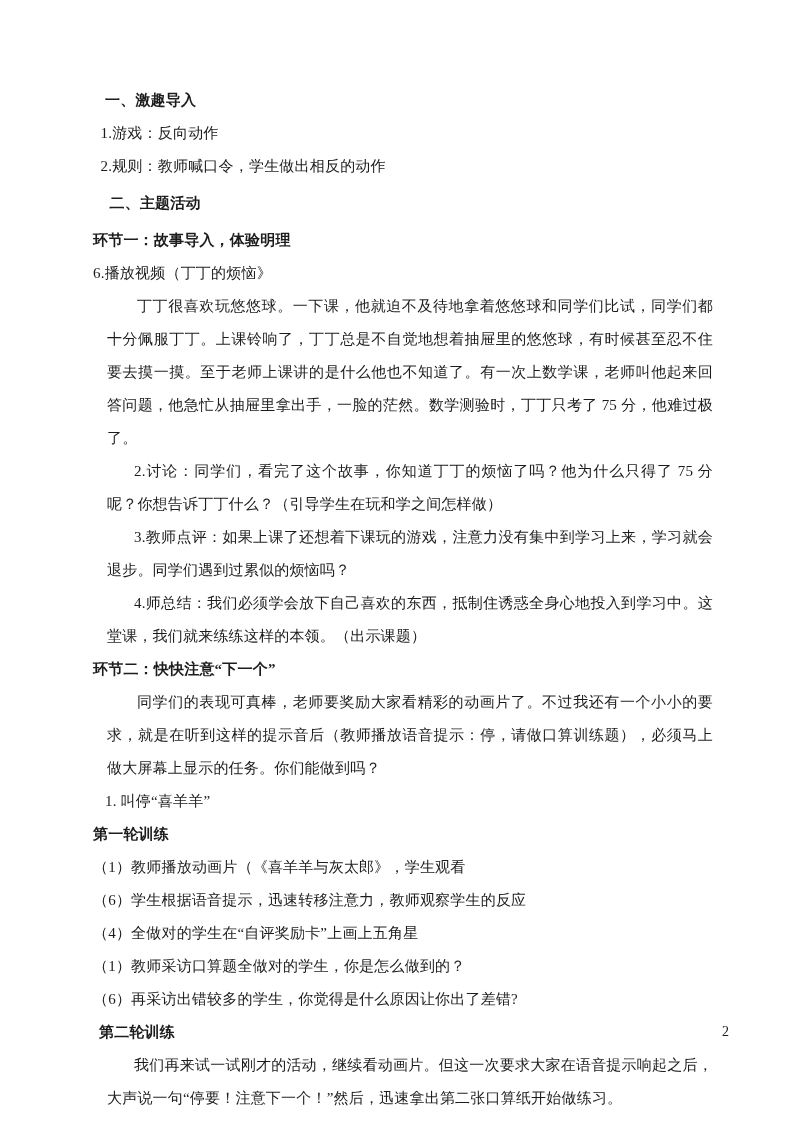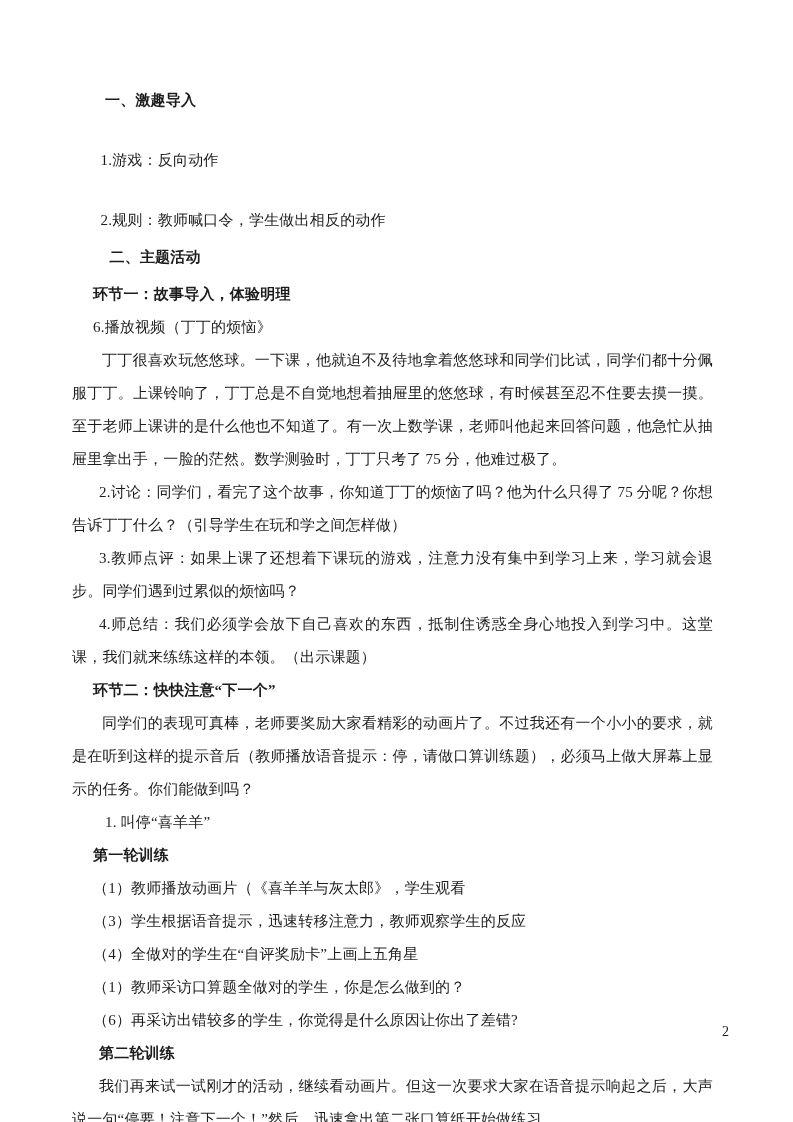--- a/index.html
+++ b/index.html
@@ -24,23 +24,23 @@
     padding: 84px 80px 0 72px;
   }
   p {
     margin: 0;
     font-size: 15px;
     line-height: 33px;
     letter-spacing: 0.2px;
     word-break: break-all;
   }
   .b { font-weight: bold; }
-  .just { text-align: justify; }
+  .just { text-align: justify; margin-left: 35px; }
   .ind-a { text-indent: 2.2em; }   
-  .ind-b { text-indent: 1.9em; margin-top: 27px; }   
+  .ind-b { text-indent: 1.9em; }   
   .ind-c { text-indent: 2.5em; }   
   .ind-d { text-indent: 1.4em; }   
   .ind-e { text-indent: 2em; }     
   .ind-f { text-indent: 1.8em; }   
   .gap-top { margin-top: 4px; }
   .page-number {
     position: absolute;
     top: 1022px;
     right: 64px;
     font-size: 14px;
@@ -59,21 +59,21 @@
   <p class="ind-d">6.播放视频（丁丁的烦恼》</p>
   <p class="ind-e just">丁丁很喜欢玩悠悠球。一下课，他就迫不及待地拿着悠悠球和同学们比试，同学们都十分佩服丁丁。上课铃响了，丁丁总是不自觉地想着抽屉里的悠悠球，有时候甚至忍不住要去摸一摸。至于老师上课讲的是什么他也不知道了。有一次上数学课，老师叫他起来回答问题，他急忙从抽屉里拿出手，一脸的茫然。数学测验时，丁丁只考了 75 分，他难过极了。</p>
   <p class="ind-f just">2.讨论：同学们，看完了这个故事，你知道丁丁的烦恼了吗？他为什么只得了 75 分呢？你想告诉丁丁什么？（引导学生在玩和学之间怎样做）</p>
   <p class="ind-f just">3.教师点评：如果上课了还想着下课玩的游戏，注意力没有集中到学习上来，学习就会退步。同学们遇到过累似的烦恼吗？</p>
   <p class="ind-f just">4.师总结：我们必须学会放下自己喜欢的东西，抵制住诱惑全身心地投入到学习中。这堂课，我们就来练练这样的本领。（出示课题）</p>
   <p class="b ind-d">环节二：快快注意“下一个”</p>
   <p class="ind-e just">同学们的表现可真棒，老师要奖励大家看精彩的动画片了。不过我还有一个小小的要求，就是在听到这样的提示音后（教师播放语音提示：停，请做口算训练题），必须马上做大屏幕上显示的任务。你们能做到吗？</p>
   <p class="ind-a">1. 叫停“喜羊羊”</p>
   <p class="b ind-d">第一轮训练</p>
   <p class="ind-d">（1）教师播放动画片（《喜羊羊与灰太郎》，学生观看</p>
-  <p class="ind-d">（3）学生根据语音提示，迅速转移注意力，教师观察学生的反应</p>
+  <p class="ind-d">（6）学生根据语音提示，迅速转移注意力，教师观察学生的反应</p>
   <p class="ind-d">（4）全做对的学生在“自评奖励卡”上画上五角星</p>
   <p class="ind-d">（1）教师采访口算题全做对的学生，你是怎么做到的？</p>
   <p class="ind-d">（6）再采访出错较多的学生，你觉得是什么原因让你出了差错?</p>
   <p class="b ind-f">第二轮训练</p>
   <p class="ind-f just">我们再来试一试刚才的活动，继续看动画片。但这一次要求大家在语音提示响起之后，大声说一句“停要！注意下一个！”然后，迅速拿出第二张口算纸开始做练习。</p>
 
   <div class="page-number">2</div>
 </div>
 
 </body></html>

